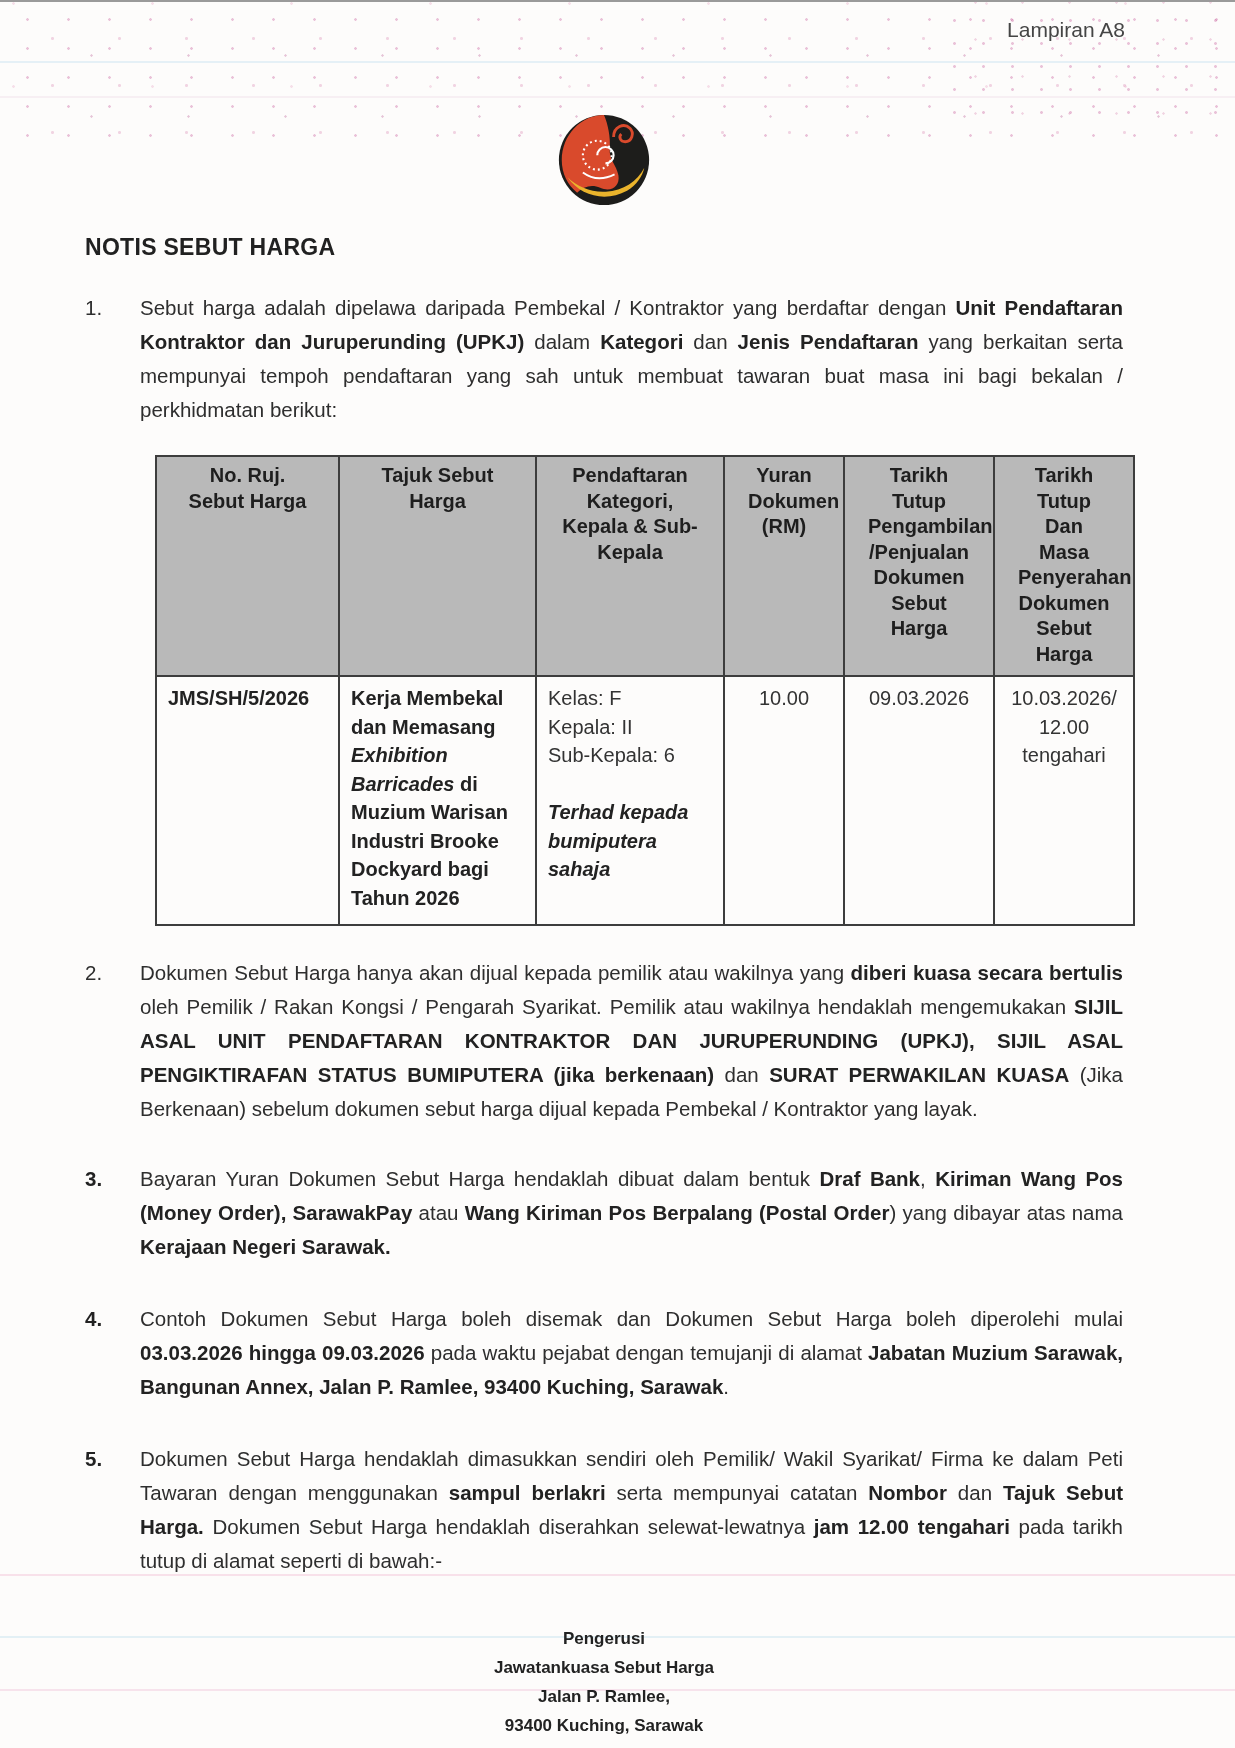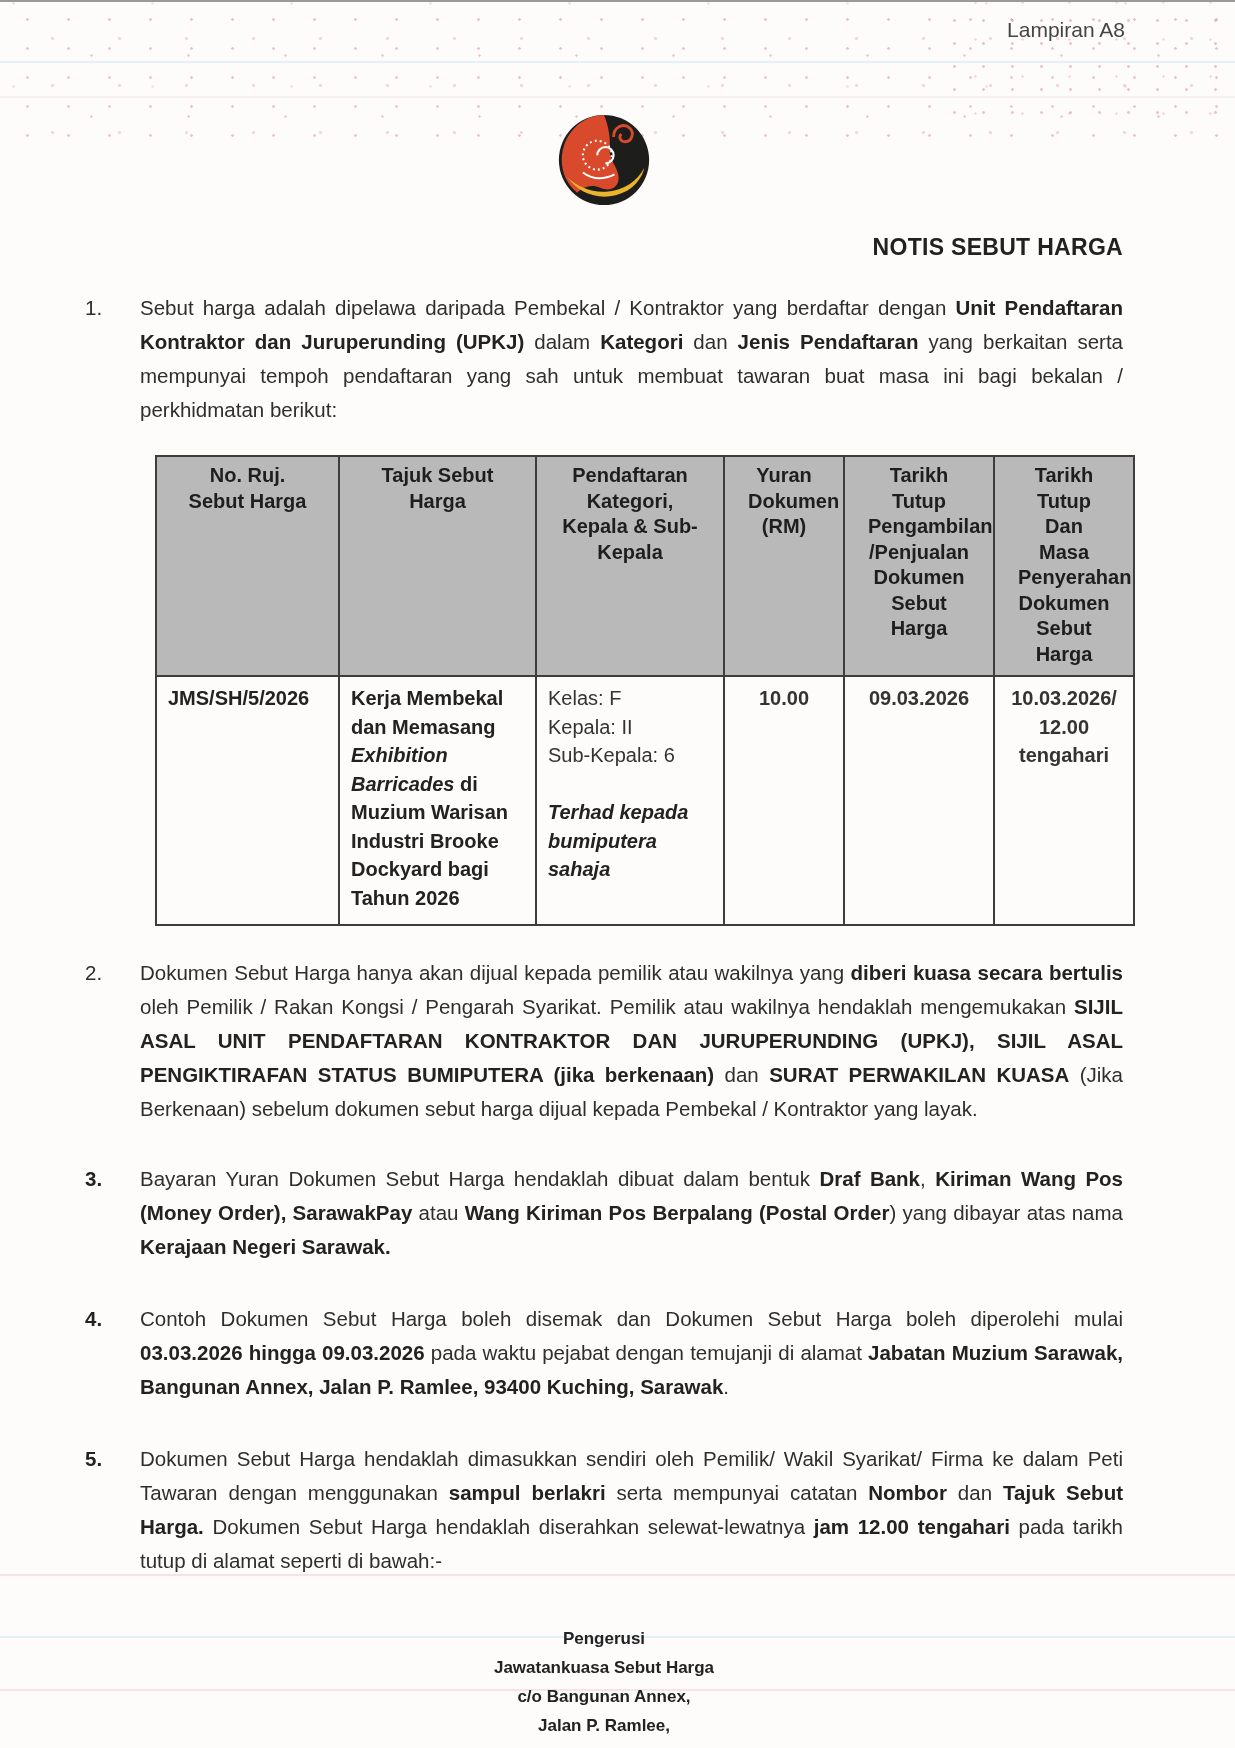--- a/index.html
+++ b/index.html
@@ -30,34 +30,34 @@
   .hl5{top:1687px;background:#f3d9e6;opacity:.7;}
 
   .corner{position:absolute;top:16px;right:110px;font-size:21px;color:#454545;}
 
   .content{position:relative;padding:0 112px 0 85px;}
 
   .logo-block{padding-top:110px;text-align:center;}
   .logo{width:96px;height:96px;display:block;margin:0 auto;}
   .logo-caption{margin-top:7px;font-family:"Liberation Serif",serif;font-size:13px;font-weight:bold;letter-spacing:.2px;}
 
-  .title{margin:26px 0 0;text-align:right;font-size:23px;font-weight:bold;color:#212121;letter-spacing:.3px;}
+  .title{margin:26px 0 0;text-align:left;font-size:23px;font-weight:bold;color:#212121;letter-spacing:.3px;}
 
   .item{display:flex;margin-top:30px;font-size:20.5px;line-height:34px;}
   .item .num{width:55px;flex:none;}
   .item .body{flex:1;text-align:justify;}
   .b{font-weight:bold;color:#222;}
   .i{font-style:italic;}
 
   table.tender{border-collapse:collapse;table-layout:fixed;width:978px;margin:28px 0 0 70px;}
   table.tender th,table.tender td{border:2px solid #3d3d3d;overflow:hidden;}
   table.tender th{background:var(--header-gray,#b9b9b9);font-size:20px;line-height:25.5px;
     padding:6px 23px 8px;vertical-align:top;text-align:center;color:#1e1e1e;}
   table.tender td{font-size:20px;line-height:28.5px;padding:7px 11px 12px;vertical-align:top;color:#333;}
-  td.al{text-align:left;} td.ac{text-align:center;font-weight:bold;}
+  td.al{text-align:left;} td.ac{text-align:center;}
   .cl{min-height:28.5px;}
 
   .footer{margin-top:46px;text-align:center;font-size:17px;line-height:29px;font-weight:bold;color:#222;}
 </style>
 </head>
 <body>
 
 <div class="page">
 
   <div class="noise"></div>
@@ -154,19 +154,18 @@
     </div>
 
     <div class="item" style="margin-top:38px">
       <div class="num b">5.</div>
       <div class="body"><span>Dokumen Sebut Harga hendaklah dimasukkan sendiri oleh Pemilik/ Wakil Syarikat/ Firma ke dalam Peti Tawaran dengan menggunakan </span><span class="b">sampul berlakri</span><span> serta mempunyai catatan </span><span class="b">Nombor</span><span> dan </span><span class="b">Tajuk Sebut Harga.</span><span> Dokumen Sebut Harga hendaklah diserahkan selewat-lewatnya </span><span class="b">jam 12.00 tengahari</span><span> pada tarikh tutup di alamat seperti di bawah:-</span></div>
     </div>
 
     <div class="footer">
       <div>Pengerusi</div>
       <div>Jawatankuasa Sebut Harga</div>
-      <div>c/o Bangunan Annex,</div>
       <div>Jalan P. Ramlee,</div>
       <div>93400 Kuching, Sarawak</div>
     </div>
 
   </div>
 </div>
 
 </body></html>

